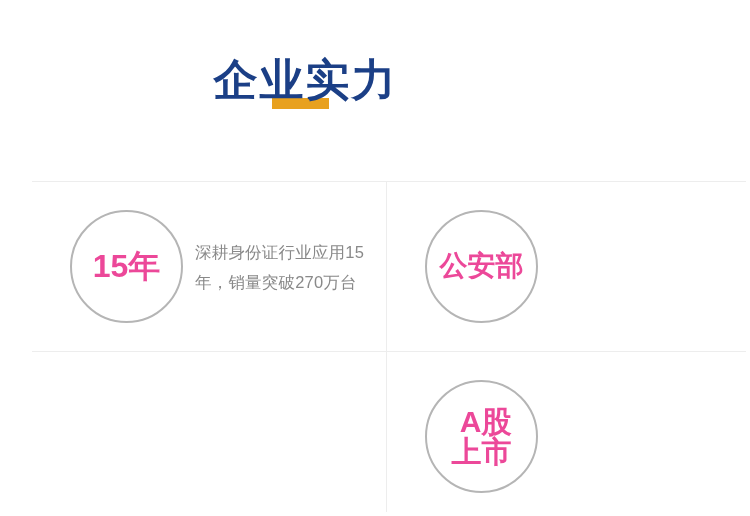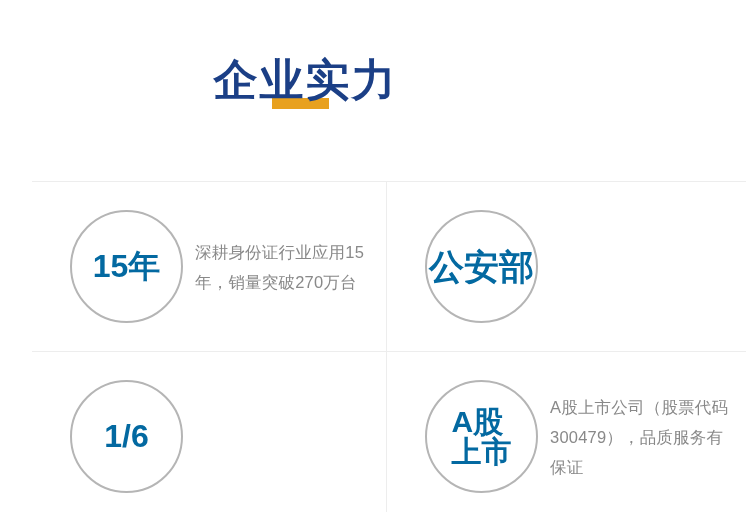--- a/index.html
+++ b/index.html
@@ -94,29 +94,29 @@
     height: 113px;
     margin-left: 38px;
     border: 2px solid #b5b5b5;
     border-radius: 50%;
     display: flex;
     align-items: center;
     justify-content: center;
     box-sizing: border-box;
   }
   .badge-label {
-    color: #0369a1;
+    color: #ec4899;
     font-weight: bold;
-    text-align: left;
+    text-align: right;
     line-height: 1.08;
     letter-spacing: 0px;
     white-space: pre-line;
   }
   .badge-size-lg  { font-size: 32px; }
-  .badge-size-md  { font-size: 35px; }
+  .badge-size-md  { font-size: 28px; }
   .badge-size-two { font-size: 30px; line-height: 1.0; }
 
   .desc {
     flex: 1 1 auto;
     margin-left: 12px;
     margin-right: 6px;
     color: #898989;
     font-size: 16.5px;
     line-height: 30px;
     letter-spacing: 0.2px;
@@ -144,25 +144,21 @@
     <div class="desc">深耕身份证行业应用15年，销量突破270万台</div>
   </div>
 
   <div class="cell cell-1">
     <div class="badge">
       <span class="badge-label badge-size-md">公安部</span>
     </div>
   </div>
 
   <div class="cell cell-2">
-    <div class="badge">
-      <span class="badge-label badge-size-lg">1/6</span>
-    </div>
   </div>
 
   <div class="cell cell-3">
     <div class="badge">
       <span class="badge-label badge-size-two">A股
 上市</span>
     </div>
-    <div class="desc">A股上市公司（股票代码300479），品质服务有保证</div>
   </div>
 </div>
 
 </body></html>

